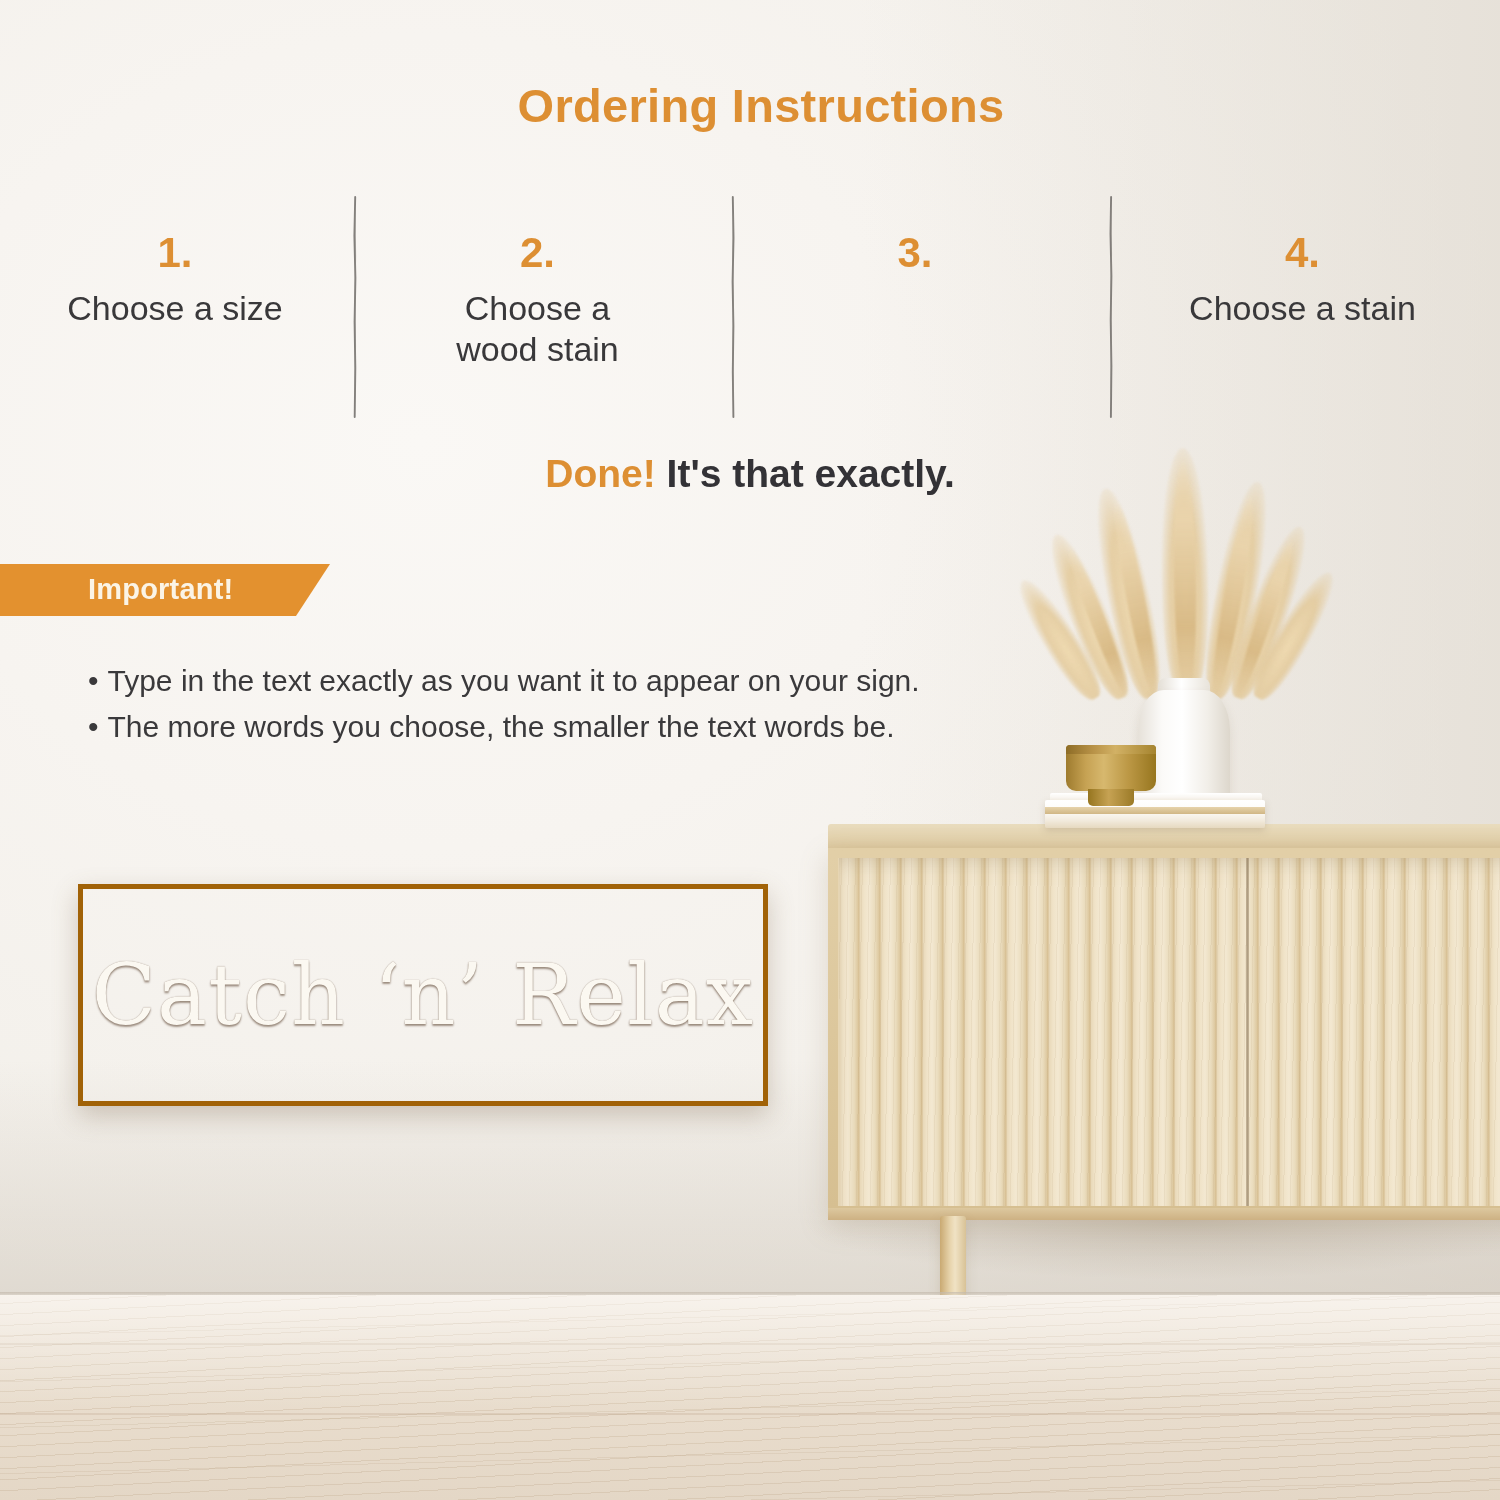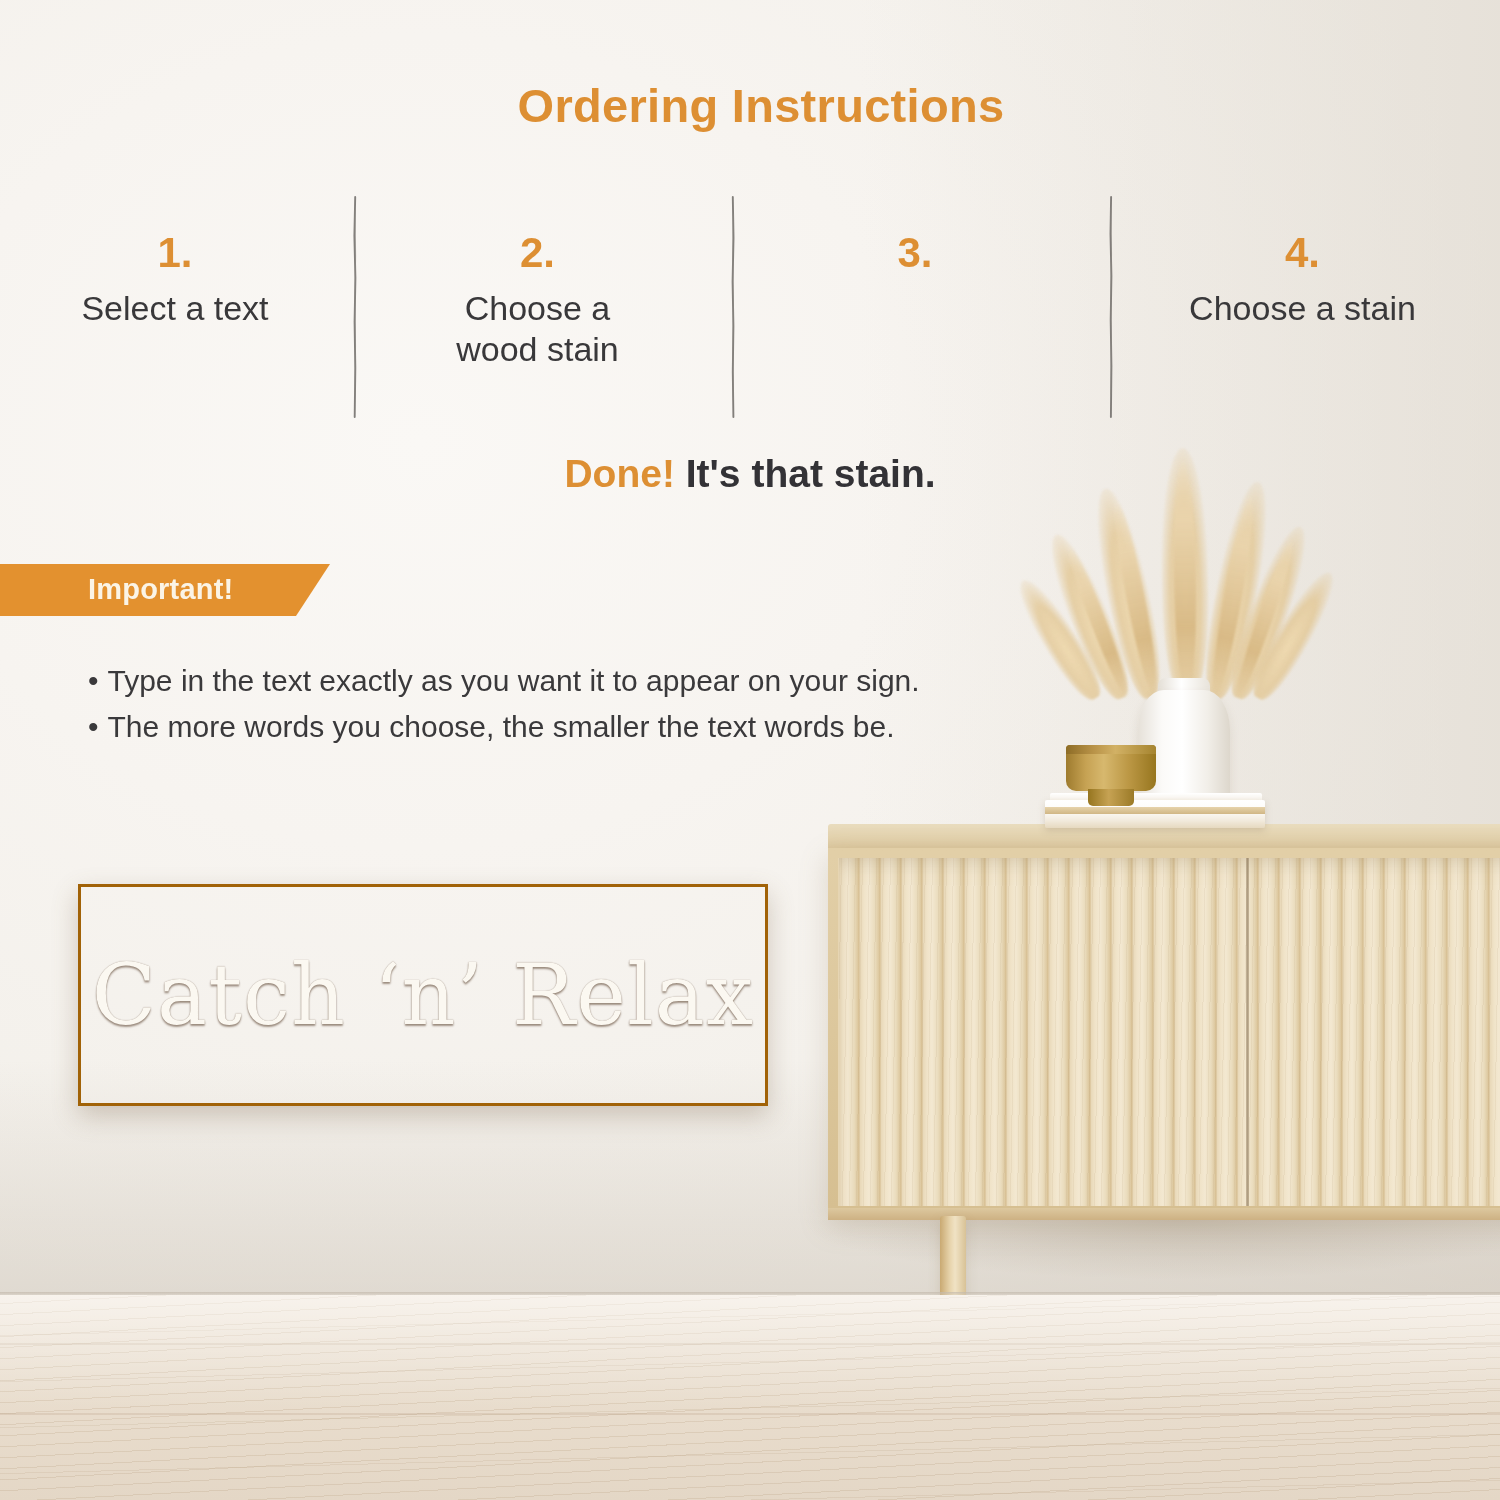--- a/index.html
+++ b/index.html
@@ -266,21 +266,21 @@
         rgba(52,26,6,0.00) 0px,
         rgba(52,26,6,0.00) 22px,
         rgba(52,26,6,0.20) 22px,
         rgba(52,26,6,0.20) 25px,
         rgba(52,26,6,0.00) 25px,
         rgba(52,26,6,0.00) 58px),
       radial-gradient(ellipse 300px 70px at 64% 36%, rgba(60,30,8,0.40), rgba(60,30,8,0) 70%),
       radial-gradient(ellipse 180px 50px at 22% 72%, rgba(60,30,8,0.26), rgba(60,30,8,0) 70%),
       linear-gradient(168deg, #a5六 0%, #9a6433 100%),
       linear-gradient(to bottom, #a86e38 0%, #9c6531 45%, #8e5a2a 100%);
-    border: 3px solid #a16207;
+    border: 5px solid #a16207;
     box-sizing: border-box;
     box-shadow: 0 10px 24px rgba(120,95,70,0.30);
     display: flex;
     align-items: center;
     justify-content: center;
     overflow: hidden;
   }
   .sign-text {
     font-family: "DejaVu Serif", "Liberation Serif", serif;
     font-size: 84px;
@@ -462,38 +462,38 @@
     <path d="M3.3 18 L2.7 64 L3.4 110 L2.8 158 L3.3 204" stroke="#8c8884" stroke-width="1.1" fill="none" stroke-linecap="round" opacity="0.55"></path>
   </svg>
   <svg class="divider div-3" viewBox="0 0 6 222" preserveAspectRatio="none">
     <path d="M3.1 1 L2.5 38 L3.4 80 L2.7 124 L3.4 170 L2.9 221" stroke="#6d6a66" stroke-width="1.9" fill="none" stroke-linecap="round" opacity="0.85"></path>
     <path d="M2.9 12 L3.5 58 L2.8 102 L3.4 148 L2.9 198" stroke="#8c8884" stroke-width="1.1" fill="none" stroke-linecap="round" opacity="0.55"></path>
   </svg>
 
   <div class="steps">
     <div class="step step-1">
       <div class="step-num">1.</div>
-      <div class="step-label">Select a text</div>
+      <div class="step-label">Choose a size</div>
     </div>
     <div class="step step-2">
       <div class="step-num">2.</div>
       <div class="step-label">Choose a<br>wood stain</div>
     </div>
     <div class="step step-3">
       <div class="step-num">3.</div>
     </div>
     <div class="step step-4">
       <div class="step-num">4.</div>
       <div class="step-label">Choose a stain</div>
     </div>
   </div>
 
   <div class="tagline">
     <span class="accent">Done!</span>
-    <span>It's that stain.</span>
+    <span>It's that exactly.</span>
   </div>
 
   <div class="ribbon">
     <svg width="330" height="52" viewBox="0 0 330 52" preserveAspectRatio="none">
       <polygon points="0,0 330,0 296,52 0,52" fill="#e3912f"></polygon>
     </svg>
     <div class="ribbon-label">Important!</div>
   </div>
 
   <div class="notes">

